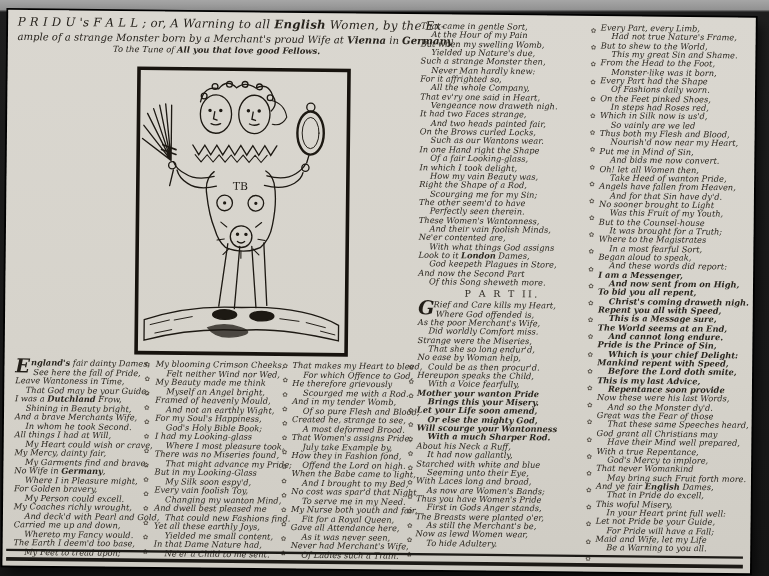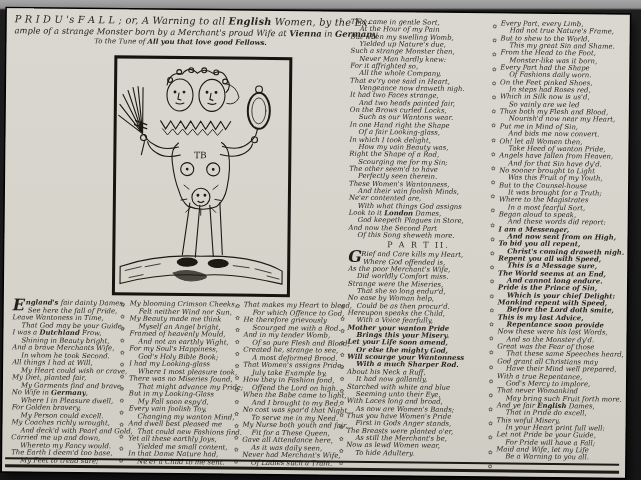--- a/index.html
+++ b/index.html
@@ -278,50 +278,50 @@
         <div class="line"><b>ngland's</b> fair dainty Dames,</div>
         <div class="line">See here the fall of Pride,</div>
         <div class="line">Leave Wantoness in Time,</div>
         <div class="line">That God may be your Guide,</div>
         <div class="line">I was a <b>Dutchland</b> Frow,</div>
         <div class="line">Shining in Beauty bright,</div>
         <div class="line">And a brave Merchants Wife,</div>
         <div class="line">In whom he took Second.</div>
         <div class="line">All things I had at Will,</div>
         <div class="line">My Heart could wish or crave,</div>
-        <div class="line">My Diet, planted fair,</div>
+        <div class="line">My Mercy, dainty fair,</div>
         <div class="line">My Garments find and brave.</div>
         <div class="line">No Wife in <b>Germany</b>,</div>
-        <div class="line">Where I in Pleasure dwell,</div>
+        <div class="line">Where I in Pleasure might,</div>
         <div class="line">For Golden bravery,</div>
         <div class="line">My Person could excell.</div>
         <div class="line">My Coaches richly wrought,</div>
         <div class="line">And deck'd with Pearl and Gold,</div>
         <div class="line">Carried me up and down,</div>
         <div class="line">Whereto my Fancy would.</div>
         <div class="line">The Earth I deem'd too base,</div>
-        <div class="line">My Feet to tread sure;</div>
+        <div class="line">My Feet to tread upon;</div>
       </div>
   </div>
   <div class="col-bottom col2">
     <div class="verse verse-lg">
         <div class="line">My blooming Crimson Cheeks,</div>
-        <div class="line">Felt neither Wind nor Sun,</div>
+        <div class="line">Felt neither Wind nor Wed,</div>
         <div class="line">My Beauty made me think</div>
         <div class="line">Myself an Angel bright,</div>
         <div class="line">Framed of heavenly Mould,</div>
         <div class="line">And not an earthly Wight,</div>
         <div class="line">For my Soul's Happiness,</div>
         <div class="line">God's Holy Bible Book;</div>
         <div class="line">I had my Looking-glass</div>
         <div class="line">Where I most pleasure took,</div>
         <div class="line">There was no Miseries found,</div>
         <div class="line">That might advance my Pride;</div>
         <div class="line">But in my Looking-Glass</div>
-        <div class="line">My Fall soon espy'd,</div>
+        <div class="line">My Silk soon espy'd,</div>
         <div class="line">Every vain foolish Toy,</div>
         <div class="line">Changing my wanton Mind,</div>
         <div class="line">And dwell best pleased me</div>
         <div class="line">That could new Fashions find.</div>
         <div class="line">Yet all these earthly Joys,</div>
         <div class="line">Yielded me small content,</div>
         <div class="line">In that Dame Nature had,</div>
         <div class="line">Ne'er a Child to me sent.</div>
       </div>
   </div>
@@ -337,23 +337,23 @@
         <div class="line">A most deformed Brood.</div>
         <div class="line">That Women's assigns Pride,</div>
         <div class="line">July take Example by,</div>
         <div class="line">How they in Fashion fond,</div>
         <div class="line">Offend the Lord on high.</div>
         <div class="line">When the Babe came to light,</div>
         <div class="line">And I brought to my Bed,</div>
         <div class="line">No cost was spar'd that Night</div>
         <div class="line">To serve me in my Need.</div>
         <div class="line">My Nurse both youth and fair,</div>
-        <div class="line">Fit for a These Queen,</div>
+        <div class="line">Fit for a Royal Queen,</div>
         <div class="line">Gave all Attendance here,</div>
-        <div class="line">As it was daily seen,</div>
+        <div class="line">As it was never seen,</div>
         <div class="line">Never had Merchant's Wife,</div>
         <div class="line">Of Ladies such a Train.</div>
       </div>
   </div>
 
   <div class="ornament orn-d1">
       <span>✿</span>
       <span>✿</span>
       <span>✿</span>
       <span>✿</span>

